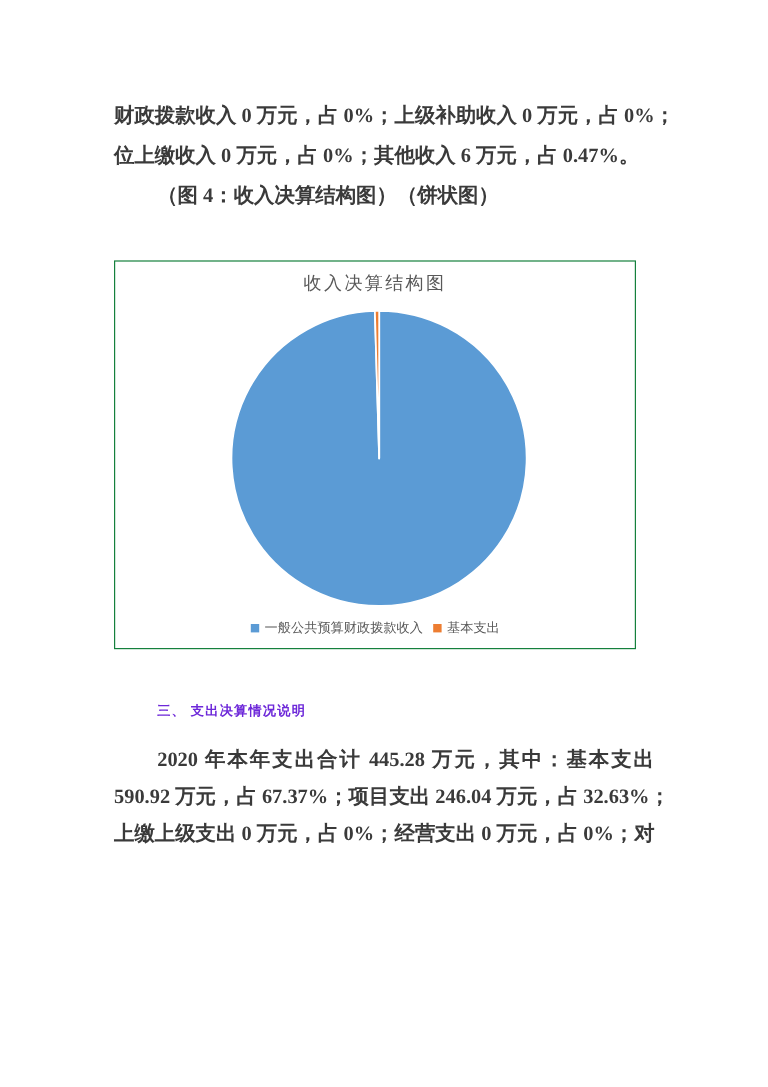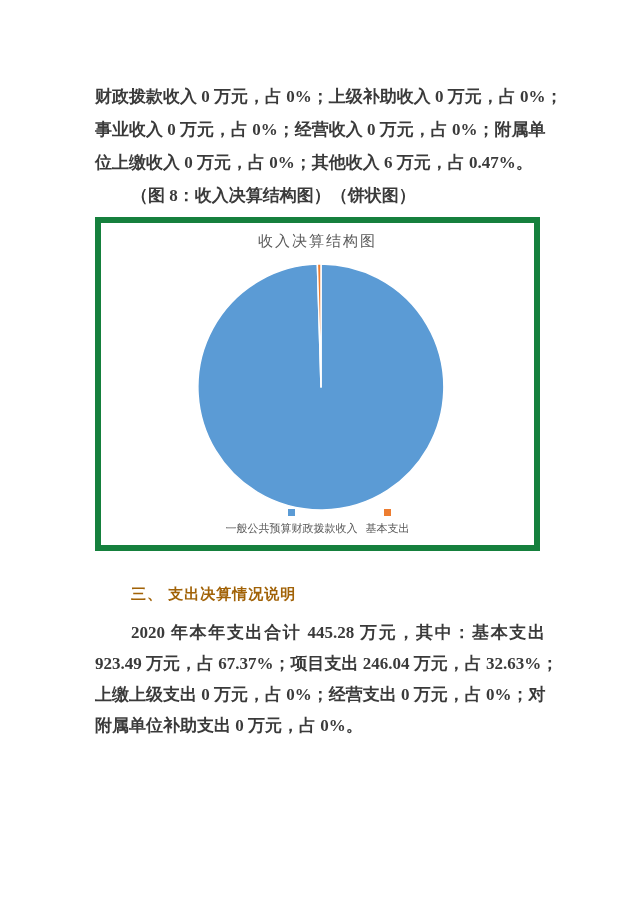--- a/index.html
+++ b/index.html
@@ -33,32 +33,32 @@
   .line.j {
     text-align: justify;
     text-align-last: justify;
   }
   .line.ind { text-indent: 36px; }
   .section-heading {
     position: absolute;
     left: 131px; top: 585px;
     font-family: "Liberation Sans", "DejaVu Sans", sans-serif;
     font-weight: bold;
-    font-size: 15px;
-    color: #a16207;
+    font-size: 11px;
+    color: #6d28d9;
     letter-spacing: 1px;
     white-space: nowrap;
     text-align: center;
   }
   
   .chart-box {
     position: absolute;
     left: 95px; top: 217px;
     width: 433px; height: 322px;
-    border: 6px solid #15803d;
+    border: 1px solid #15803d;
     background: #ffffff;
   }
   .chart-title {
     position: absolute;
     left: 0; top: 9px;
     width: 100%;
     text-align: center;
     font-family: "Liberation Sans", "DejaVu Sans", sans-serif;
     font-size: 15px;
     color: #595959;
@@ -78,38 +78,36 @@
     gap: 8px;
     font-family: "Liberation Sans", "DejaVu Sans", sans-serif;
     font-size: 11px;
     color: #595959;
   }
   .legend-item {
     display: flex;
     align-items: center;
     gap: 5px;
     white-space: nowrap;
-    flex-direction: column;
   }
   .legend-swatch {
     width: 7px; height: 7px;
     display: inline-block;
     flex: 0 0 auto;
   }
 </style>
 </head>
 <body>
 
 <div class="page">
 
   <div class="para para-top">
     <div class="line j">财政拨款收入 0 万元，占 0%；上级补助收入 0 万元，占 0%；</div>
-    <div class="line j">事业收入 0 万元，占 0%；经营收入 0 万元，占 0%；附属单</div>
     <div class="line">位上缴收入 0 万元，占 0%；其他收入 6 万元，占 0.47%。</div>
-    <div class="line ind">（图 8：收入决算结构图）（饼状图）</div>
+    <div class="line ind">（图 4：收入决算结构图）（饼状图）</div>
   </div>
 
   <div class="chart-box">
     <div class="chart-title">收入决算结构图</div>
     <svg id="pie-svg" class="pie-svg" width="433" height="270" viewBox="0 0 433 270">
         <path d="M 220 144 L 220.00 21.00 A 123 123 0 1 1 216.37 21.05 Z" fill="#5B9BD5" stroke="#ffffff" stroke-width="1.5" stroke-linejoin="round"></path>
         <path d="M 220 144 L 216.37 21.05 A 123 123 0 0 1 220.00 21.00 Z" fill="#ED7D31" stroke="#ffffff" stroke-width="1.5" stroke-linejoin="round"></path>
       </svg>
     <div class="legend">
       <span class="legend-item">
@@ -120,18 +118,17 @@
         <span class="legend-swatch" style="background: rgb(237, 125, 49);"></span>
         <span>基本支出</span>
       </span>
     </div>
   </div>
 
   <div class="section-heading">三、 支出决算情况说明</div>
 
   <div class="para para-bottom">
     <div class="line j ind">2020 年本年支出合计 445.28 万元，其中：基本支出</div>
-    <div class="line j">923.49 万元，占 67.37%；项目支出 246.04 万元，占 32.63%；</div>
+    <div class="line j">590.92 万元，占 67.37%；项目支出 246.04 万元，占 32.63%；</div>
     <div class="line j">上缴上级支出 0 万元，占 0%；经营支出 0 万元，占 0%；对</div>
-    <div class="line">附属单位补助支出 0 万元，占 0%。</div>
   </div>
 
 </div>
 
 </body></html>

